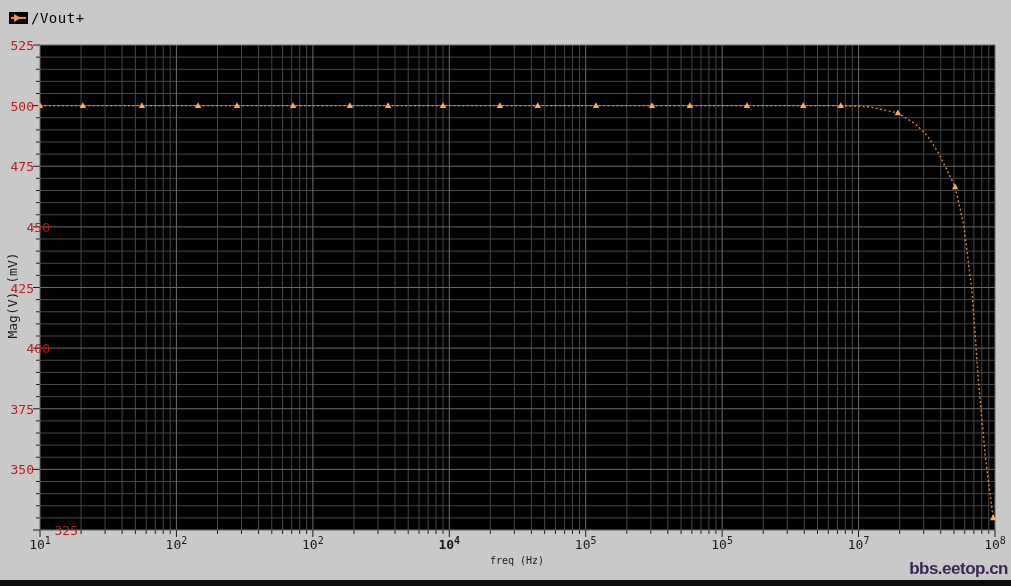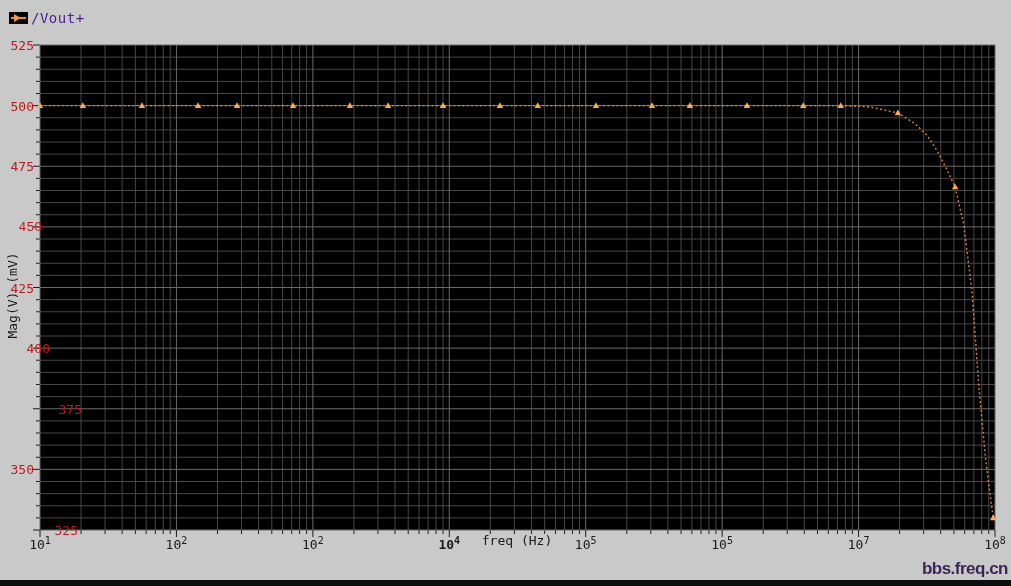--- a/index.html
+++ b/index.html
@@ -10,32 +10,32 @@
     overflow:hidden;
     font-family:"DejaVu Sans Mono","Liberation Mono",monospace;
     color:#111;
   }
   .legend{
     position:absolute;left:9px;top:10px;
     display:flex;align-items:center;gap:3px;
     cursor:default;
   }
   .legend-swatch{display:inline-block;width:19px;height:12px;line-height:0;}
-  .legend-label{font-size:14px;letter-spacing:0.5px;color:#4c1d95;}
+  .legend-label{font-size:14px;letter-spacing:0.5px;color:#000000;}
   #plot-svg{position:absolute;left:0;top:0;}
   .y-axis-title{
     position:absolute;left:-54px;top:288px;width:132px;height:15px;
     font-size:13px;text-align:center;
     transform:rotate(-90deg);
     color:#1a1a1a;white-space:nowrap;
   }
   .x-axis-title{
-    position:absolute;left:517px;top:533px;
+    position:absolute;left:517px;top:555px;
     transform:translateX(-50%);
-    font-size:13px;color:#1a1a1a;white-space:nowrap;
+    font-size:10px;color:#1a1a1a;white-space:nowrap;
   }
   .xt{
     position:absolute;top:537px;
     transform:translateX(-50%);
     font-size:13px;color:#1a1a1a;white-space:nowrap;
   }
   .xt sup{font-size:10px;line-height:0;}
   .yt{
     position:absolute;
     width:34px;text-align:right;
@@ -310,23 +310,23 @@
       <div class="xt" style="left: 176.429px;"><span>10</span><sup>2</sup></div>
       <div class="xt" style="left: 312.857px;"><span>10</span><sup>2</sup></div>
       <div class="xt" style="left: 449.286px; font-weight: bold;"><span>10</span><sup>4</sup></div>
       <div class="xt" style="left: 585.714px;"><span>10</span><sup>5</sup></div>
       <div class="xt" style="left: 722.143px;"><span>10</span><sup>5</sup></div>
       <div class="xt" style="left: 858.571px;"><span>10</span><sup>7</sup></div>
       <div class="xt" style="left: 995px;"><span>10</span><sup>8</sup></div>
       <div class="yt" style="left: 0px; top: 45px;">525</div>
       <div class="yt" style="left: 0px; top: 105.625px;">500</div>
       <div class="yt" style="left: 0px; top: 166.25px;">475</div>
-      <div class="yt" style="left: 8px; top: 226.875px; font-family: Liberation Mono, monospace;">450</div>
+      <div class="yt" style="left: 16px; top: 226.875px;">450</div>
       <div class="yt" style="left: 0px; top: 287.5px;">425</div>
       <div class="yt" style="left: 16px; top: 348.125px;">400</div>
-      <div class="yt" style="left: 0px; top: 408.75px; padding-left: 48px;">375</div>
+      <div class="yt" style="left: 0px; top: 408.75px;">375</div>
       <div class="yt" style="left: 0px; top: 469.375px;">350</div>
       <div class="yt" style="left: 0px; top: 530px; margin-left: 44px;">325</div>
     </div>
 
-  <div class="watermark" style="color: rgb(59, 36, 87);">bbs.freq.cn</div>
+  <div class="watermark" style="color: rgb(59, 36, 87);">bbs.eetop.cn</div>
   <div class="bottom-bar" style="background: rgb(13, 13, 13);"></div>
 </div>
 
 </body></html>

